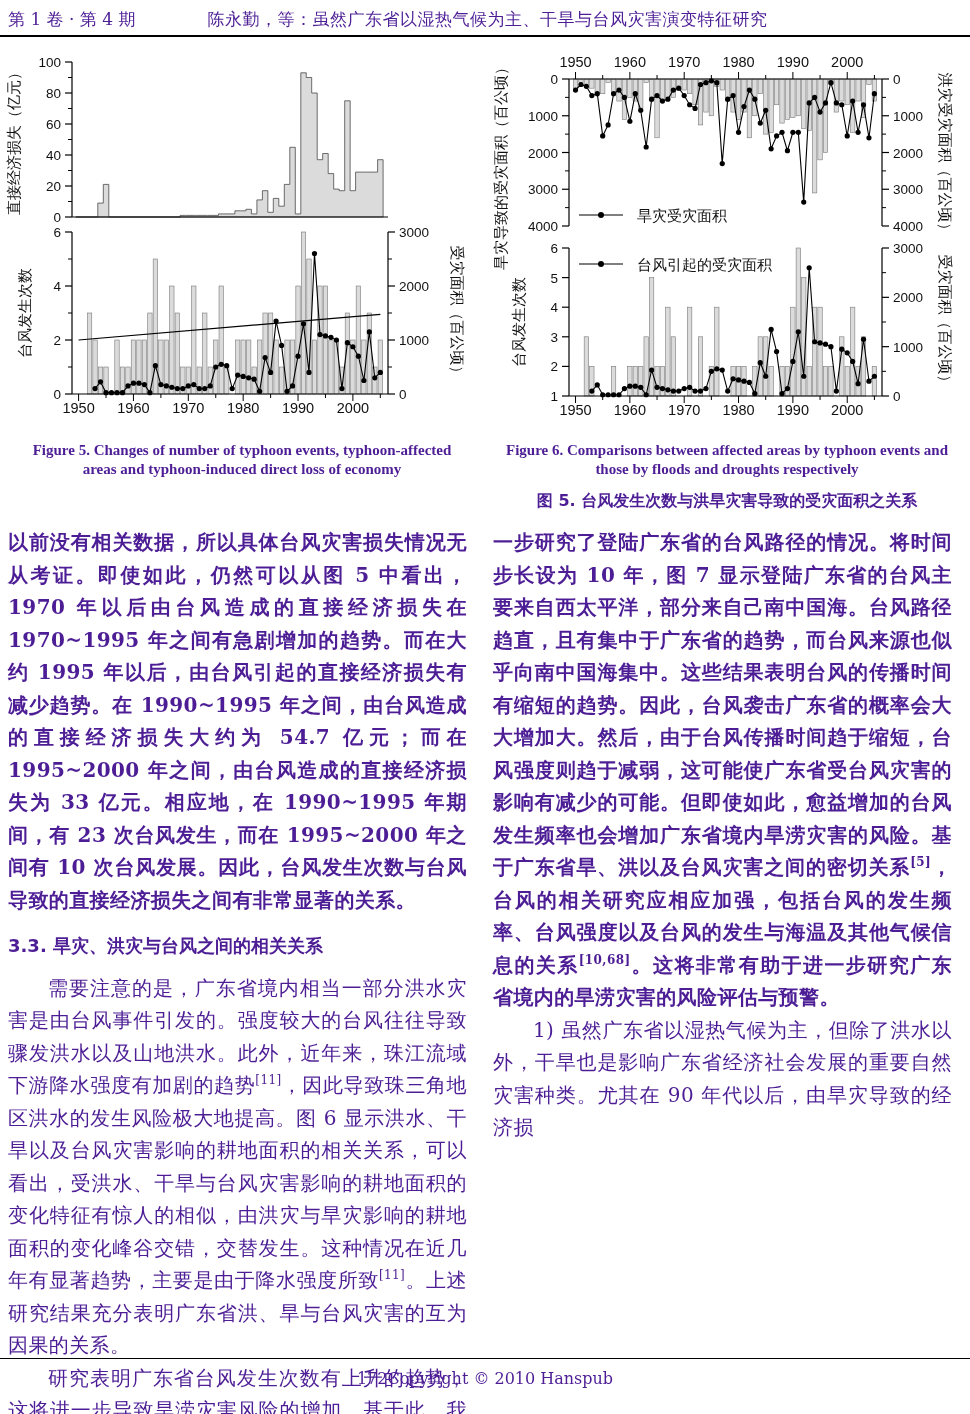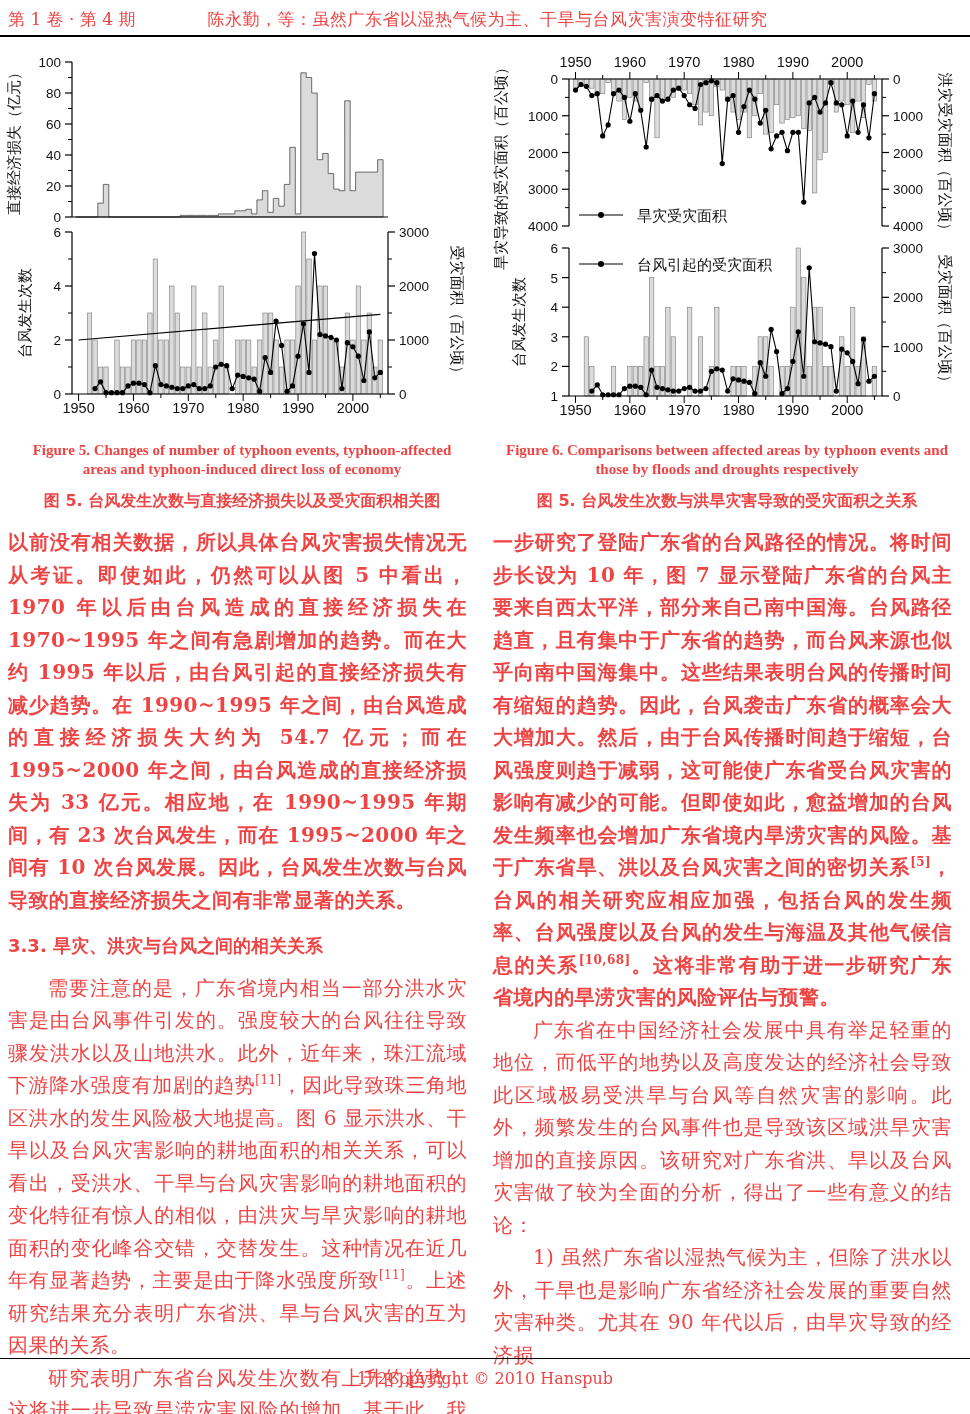--- a/index.html
+++ b/index.html
@@ -1,17 +1,17 @@
 <!DOCTYPE html>
 <html><head>
 <meta charset="utf-8">
 <style>
   html,body{margin:0;padding:0;background:#ffffff;}
   .page{position:relative;width:970px;height:1414px;background:#fff;overflow:hidden;
-        font-family:"DejaVu Serif","Liberation Serif",serif;color:#ef4444;}
+        font-family:"DejaVu Serif","Liberation Serif",serif;color:#4c1d95;}
   .header{display:flex;align-items:baseline;padding:8px 10px 4px 8px;font-size:17px;
           border-bottom:2px solid #000;}
   .header .running{margin-left:72px;letter-spacing:0.5px;}
   .figures-row{display:flex;padding:10px 0 0 0;}
   figure{margin:0;text-align:center;}
   figure.f5{width:484px;}
   figure.f6{width:486px;}
   svg{display:block;}
   figcaption{margin-top:2px;}
   .cap-en{font-family:"Liberation Serif","DejaVu Serif",serif;font-weight:bold;font-size:15px;
@@ -210,21 +210,20 @@
           <text x="298.0277777777775" y="366" text-anchor="middle" font-size="14.5" font-family="&quot;Liberation Sans&quot;,&quot;DejaVu Sans&quot;,sans-serif" fill="#111">1990</text>
           <line x1="325.45833333333303" y1="347" x2="325.45833333333303" y2="351" stroke="#000" stroke-width="1"></line>
           <line x1="352.88888888888846" y1="347" x2="352.88888888888846" y2="354" stroke="#000" stroke-width="1"></line>
           <text x="352.88888888888846" y="366" text-anchor="middle" font-size="14.5" font-family="&quot;Liberation Sans&quot;,&quot;DejaVu Sans&quot;,sans-serif" fill="#111">2000</text>
           <line x1="380.319444444444" y1="347" x2="380.319444444444" y2="351" stroke="#000" stroke-width="1"></line>
           <text x="30" y="266" text-anchor="middle" font-size="15" font-family="&quot;Liberation Sans&quot;,&quot;DejaVu Sans&quot;,sans-serif" fill="#111" transform="rotate(-90,30,266)">台风发生次数</text>
           <text x="452" y="266" text-anchor="middle" font-size="15" font-family="&quot;Liberation Sans&quot;,&quot;DejaVu Sans&quot;,sans-serif" fill="#111" transform="rotate(90,452,266)">受灾面积（百公顷）</text>
         </svg>
       <figcaption>
         <div class="cap-en">Figure 5. Changes of number of typhoon events, typhoon-affected areas and typhoon-induced direct loss of economy</div>
-        <div class="cap-zh">图 5. 台风发生次数与直接经济损失以及受灾面积相关图</div>
       </figcaption>
     </figure>
     <figure class="f6">
       <svg id="fig6-svg" width="483" height="382" viewBox="0 0 483 382">
           <rect x="89.32083333333357" y="32" width="4.4" height="9.1875" fill="#dbdbdb" stroke="#7a7a7a" stroke-width="0.6"></rect>
           <rect x="94.75486111111132" y="32" width="4.4" height="3.674999999999997" fill="#dbdbdb" stroke="#7a7a7a" stroke-width="0.6"></rect>
           <rect x="100.1888888888891" y="32" width="4.4" height="5.512500000000003" fill="#dbdbdb" stroke="#7a7a7a" stroke-width="0.6"></rect>
           <rect x="105.62291666666685" y="32" width="4.4" height="9.1875" fill="#dbdbdb" stroke="#7a7a7a" stroke-width="0.6"></rect>
           <rect x="111.05694444444462" y="32" width="4.4" height="14.700000000000003" fill="#dbdbdb" stroke="#7a7a7a" stroke-width="0.6"></rect>
           <rect x="116.4909722222224" y="32" width="4.4" height="14.700000000000003" fill="#dbdbdb" stroke="#7a7a7a" stroke-width="0.6"></rect>
@@ -541,21 +540,20 @@
 
   <div class="columns">
     <div class="col">
       <p class="noindent">以前没有相关数据，所以具体台风灾害损失情况无从考证。即使如此，仍然可以从图 5 中看出，1970 年以后由台风造成的直接经济损失在 1970~1995 年之间有急剧增加的趋势。而在大约 1995 年以后，由台风引起的直接经济损失有减少趋势。在 1990~1995 年之间，由台风造成的直接经济损失大约为 54.7 亿元；而在 1995~2000 年之间，由台风造成的直接经济损失为 33 亿元。相应地，在 1990~1995 年期间，有 23 次台风发生，而在 1995~2000 年之间有 10 次台风发展。因此，台风发生次数与台风导致的直接经济损失之间有非常显著的关系。</p>
       <h3>3.3. 旱灾、洪灾与台风之间的相关关系</h3>
       <p>需要注意的是，广东省境内相当一部分洪水灾害是由台风事件引发的。强度较大的台风往往导致骤发洪水以及山地洪水。此外，近年来，珠江流域下游降水强度有加剧的趋势<sup>[11]</sup>，因此导致珠三角地区洪水的发生风险极大地提高。图 6 显示洪水、干旱以及台风灾害影响的耕地面积的相关关系，可以看出，受洪水、干旱与台风灾害影响的耕地面积的变化特征有惊人的相似，由洪灾与旱灾影响的耕地面积的变化峰谷交错，交替发生。这种情况在近几年有显著趋势，主要是由于降水强度所致<sup>[11]</sup>。上述研究结果充分表明广东省洪、旱与台风灾害的互为因果的关系。</p>
       <p>研究表明广东省台风发生次数有上升的趋势，这将进一步导致旱涝灾害风险的增加。基于此，我们进</p>
     </div>
     <div class="col">
       <p class="noindent">一步研究了登陆广东省的台风路径的情况。将时间步长设为 10 年，图 7 显示登陆广东省的台风主要来自西太平洋，部分来自己南中国海。台风路径趋直，且有集中于广东省的趋势，而台风来源也似乎向南中国海集中。这些结果表明台风的传播时间有缩短的趋势。因此，台风袭击广东省的概率会大大增加大。然后，由于台风传播时间趋于缩短，台风强度则趋于减弱，这可能使广东省受台风灾害的影响有减少的可能。但即使如此，愈益增加的台风发生频率也会增加广东省境内旱涝灾害的风险。基于广东省旱、洪以及台风灾害之间的密切关系<sup>[5]</sup>，台风的相关研究应相应加强，包括台风的发生频率、台风强度以及台风的发生与海温及其他气候信息的关系<sup>[10,68]</sup>。这将非常有助于进一步研究广东省境内的旱涝灾害的风险评估与预警。</p>
-      <p>广东省在中国经济社会发展中具有举足轻重的地位，而低平的地势以及高度发达的经济社会导致此区域极易受洪旱与台风等自然灾害的影响。此外，频繁发生的台风事件也是导致该区域洪旱灾害增加的直接原因。该研究对广东省洪、旱以及台风灾害做了较为全面的分析，得出了一些有意义的结论：</p>
       <p>1) 虽然广东省以湿热气候为主，但除了洪水以外，干旱也是影响广东省经济社会发展的重要自然灾害种类。尤其在 90 年代以后，由旱灾导致的经济损</p>
     </div>
   </div>
 
   <div class="footer">
     <span>172</span>
     <span>Copyright © 2010 Hanspub</span>
   </div>
 
 </div>

